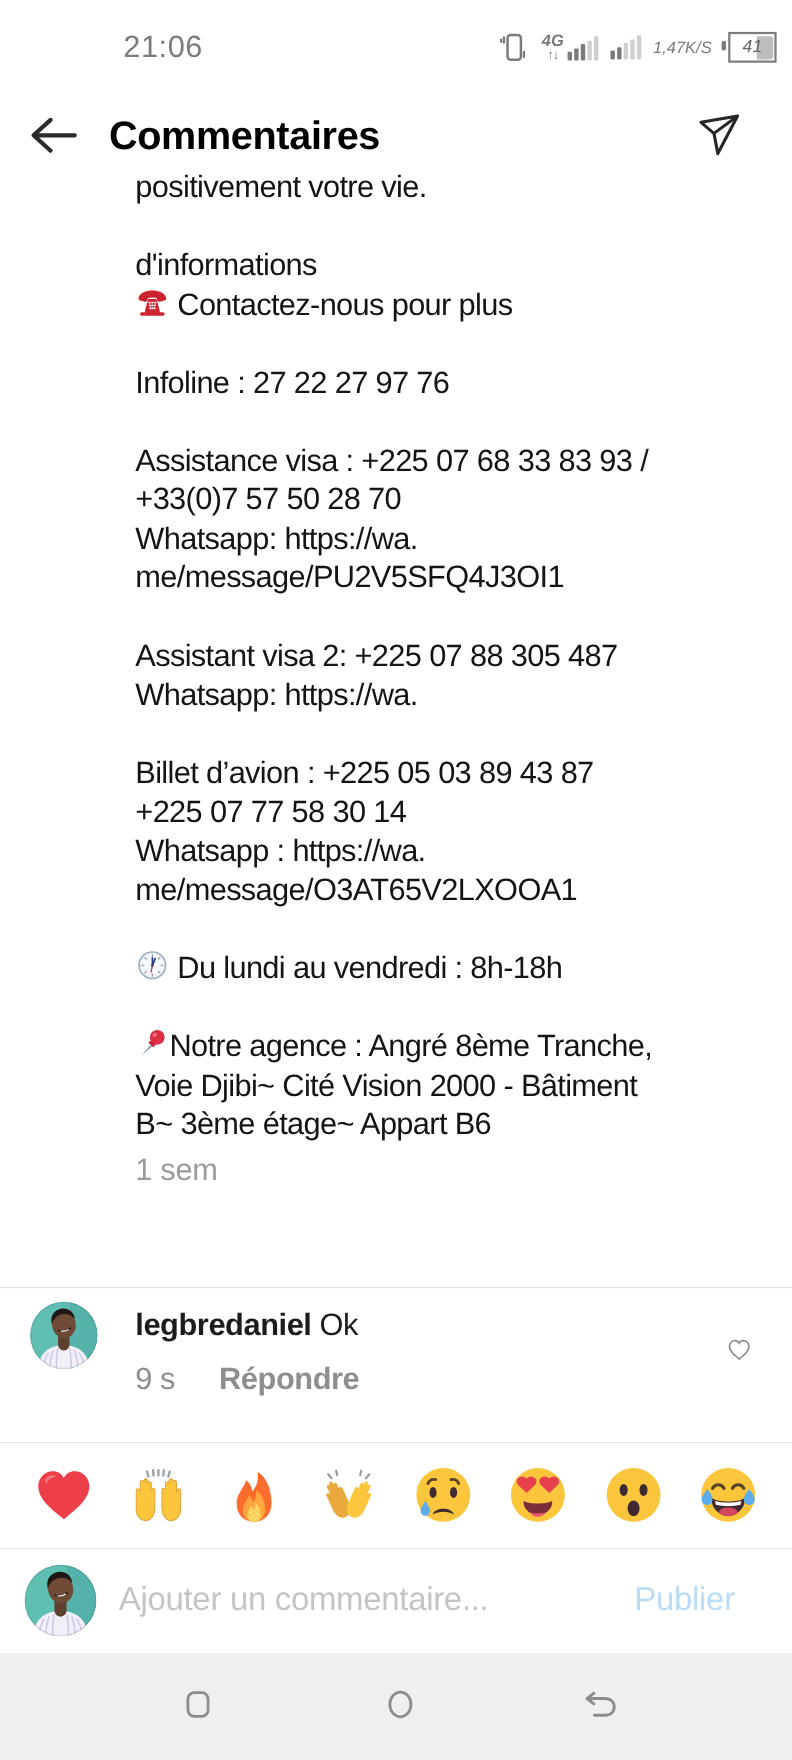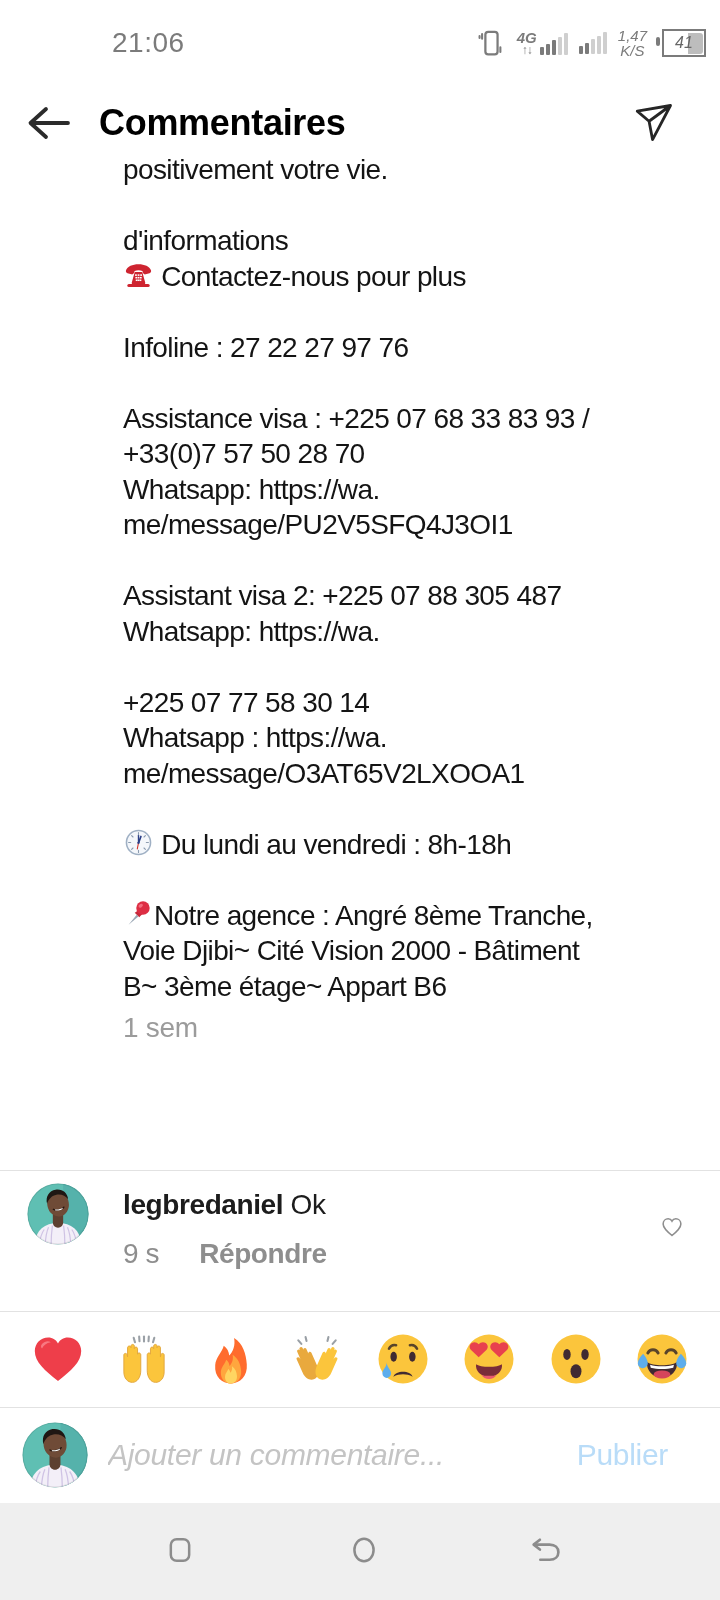--- a/index.html
+++ b/index.html
@@ -10,21 +10,21 @@
   .status-bar{position:absolute;top:0;left:0;right:0;height:80px;display:flex;align-items:center;
               box-sizing:border-box;padding:6px 8px 0 112px;color:#7b7b7b;}
   .status-time{font-size:28px;letter-spacing:.5px;}
   .status-icons{margin-left:auto;display:flex;align-items:center;gap:11px;padding-right:6px;font-style:italic;}
   .nettype{display:flex;flex-direction:column;align-items:center;font-size:15px;line-height:14px;font-weight:bold;}
   .updown{font-size:12px;line-height:10px;letter-spacing:-1px;font-weight:normal;}
   .bars{display:flex;align-items:flex-end;gap:2px;height:22px;}
   .bars i{display:block;width:4px;background:#7b7b7b;border-radius:1px;}
   .bars i.dim{background:#cfcfcf;}
   .sig{display:flex;align-items:flex-end;gap:3px;}
-  .speed{display:flex;flex-direction:column;align-items:center;font-size:15px;line-height:15px;}
+  .speed{display:flex;flex-direction:row;align-items:center;font-size:15px;line-height:15px;}
   .battery{position:relative;width:40px;height:24px;border:2.5px solid #7b7b7b;border-radius:0;margin-left:4px;}
   .battery::before{content:"";position:absolute;left:-8px;top:6px;width:3.5px;height:9px;background:#7b7b7b;border-radius:2px;}
   .battery-fill{position:absolute;right:1.5px;top:1.5px;bottom:1.5px;width:15px;background:#bdbdbd;border-radius:0 3px 3px 0;}
   .battery-text{position:absolute;inset:0;display:flex;align-items:center;justify-content:center;
                 font-size:16px;color:#666;z-index:2;}
 
   
   .header{position:absolute;top:88px;left:0;right:0;height:70px;display:flex;align-items:center;}
   .back-btn{margin-left:25px;width:46px;height:40px;cursor:pointer;}
   .page-title{font-size:36px;font-weight:bold;color:#000000;margin-left:28px;letter-spacing:-.3px;}
@@ -54,21 +54,21 @@
   
   .emoji-row{position:absolute;top:1311px;left:0;right:0;height:96px;display:flex;align-items:center;
              justify-content:space-between;box-sizing:border-box;padding:0 29px;}
   .emoji{width:58px;height:58px;padding:0;border:none;background:none;cursor:pointer;}
   .emoji svg{width:100%;height:100%;display:block;}
 
   
   .composer{position:absolute;top:1407px;left:0;right:0;height:96px;display:flex;align-items:center;}
   .composer-avatar{width:66px;height:66px;margin-left:22px;flex:0 0 auto;}
   .composer-input{flex:1;margin-left:18px;border:none;outline:none;font-size:30px;
-                  font-family:"Liberation Sans",sans-serif;color:#262626;letter-spacing:-.3px;background:transparent;font-style:italic;}
+                  font-family:"Liberation Sans",sans-serif;color:#262626;letter-spacing:-.3px;background:transparent;}
   .composer-input::placeholder{color:#c4c4c4;}
   .publish{margin-right:52px;font-size:30px;color:#b9dcf8;cursor:pointer;letter-spacing:-.3px;}
 
   
   .nav-bar{position:absolute;top:1503px;left:0;right:0;height:97px;background:#efefef;}
   .nav-icon{position:absolute;top:50%;transform:translate(-50%,-50%);cursor:pointer;}
   .nav-icon:nth-child(1){left:25%;}
   .nav-icon:nth-child(2){left:50.5%;}
   .nav-icon:nth-child(3){left:76%;}
   .s-icon{display:inline-flex;}
@@ -157,20 +157,21 @@
         <div class="cap-line">Infoline : 27 22 27 97 76</div>
         <div class="cap-line"></div>
         <div class="cap-line">Assistance visa : +225 07 68 33 83 93 /</div>
         <div class="cap-line">+33(0)7 57 50 28 70</div>
         <div class="cap-line">Whatsapp: https://wa.</div>
         <div class="cap-line">me/message/PU2V5SFQ4J3OI1</div>
         <div class="cap-line"></div>
         <div class="cap-line">Assistant visa 2: +225 07 88 305 487</div>
         <div class="cap-line">Whatsapp: https://wa.</div>
         <div class="cap-line"></div>
+        <div class="cap-line">Billet d’avion : +225 05 03 89 43 87</div>
         <div class="cap-line">+225 07 77 58 30 14</div>
         <div class="cap-line">Whatsapp : https://wa.</div>
         <div class="cap-line">me/message/O3AT65V2LXOOA1</div>
         <div class="cap-line"></div>
         <div class="cap-line"><span class="cap-icon"><svg viewBox="0 0 36 36">
               <circle cx="18" cy="18" r="14" fill="#F4F7FB" stroke="#9FB0C4" stroke-width="1.8"></circle>
               <g stroke="#8C9CB0" stroke-width="1.3" stroke-linecap="round">
                 <path d="M18 6.5v2.4M18 27.1v2.4M6.5 18h2.4M27.1 18h2.4M10 10l1.6 1.6M26 10l-1.6 1.6M10 26l1.6-1.6M26 26l-1.6-1.6"></path>
               </g>
               <path d="M18 18.5 20.8 11" stroke="#2B3F87" stroke-width="2" stroke-linecap="round"></path>

